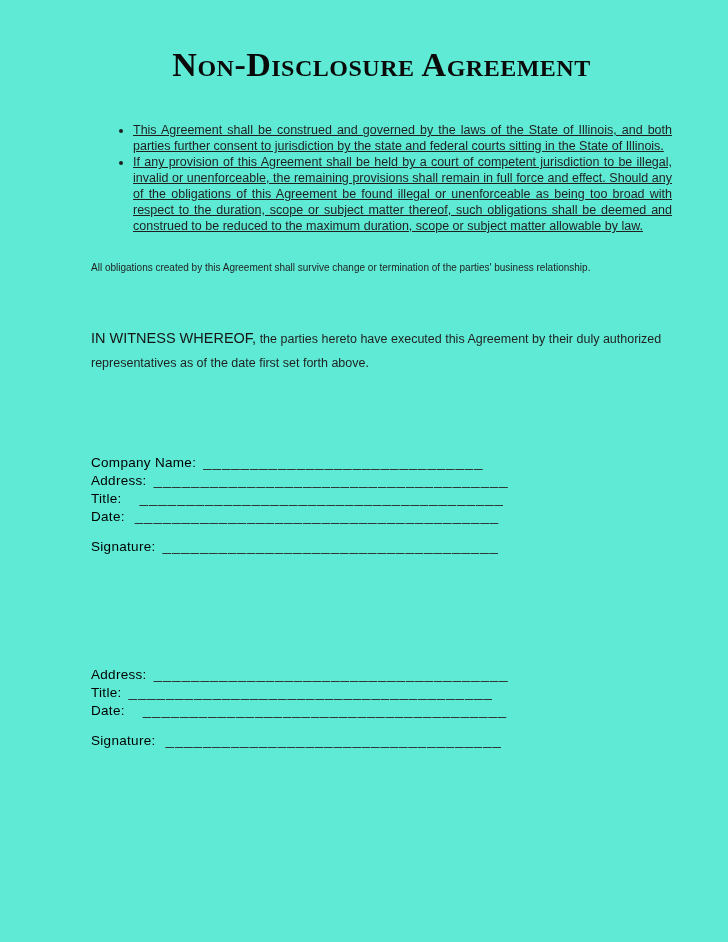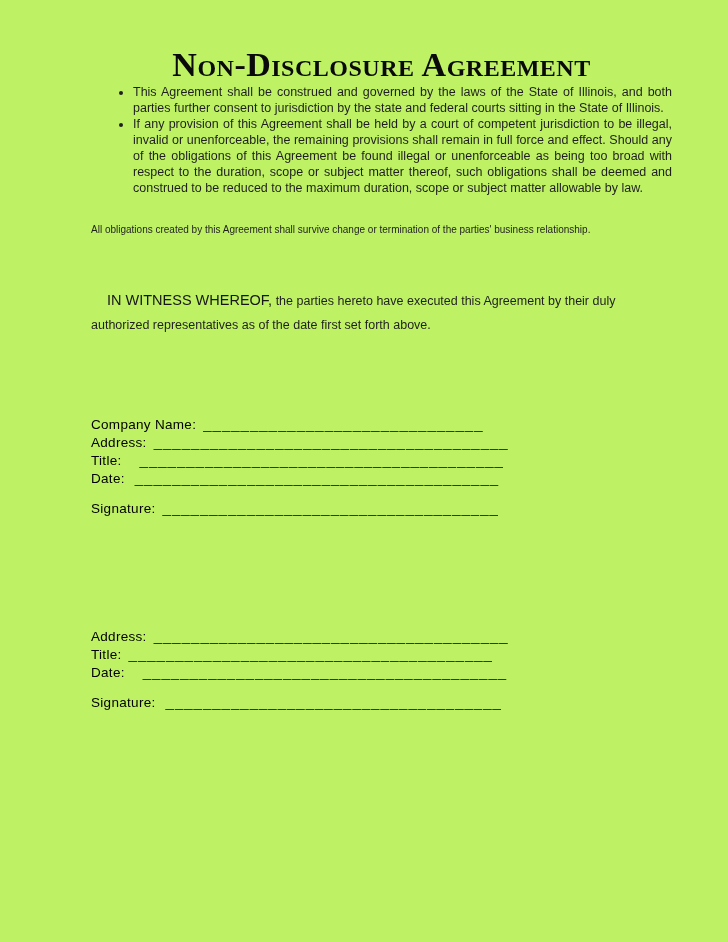--- a/index.html
+++ b/index.html
@@ -7,37 +7,39 @@
   body {
     width: 728px;
     height: 942px;
     font-family: "Liberation Sans", sans-serif;
     color: #1f1f1f;
     overflow: hidden;
   }
   .page {
     width: 728px;
     height: 942px;
-    background: #bef264;
+    background: #5eead4;
     padding: 46px 56px 0 91px;
   }
   .doc-title {
     font-family: "Liberation Serif", serif;
     font-weight: bold;
     font-variant: small-caps;
     font-size: 34px;
     line-height: 38px;
     letter-spacing: 0.5px;
     text-align: center;
     color: #0a0a0a;
     white-space: nowrap;
   }
   .provisions-list {
+    margin-top: 38px;
     padding-left: 42px;
     list-style: disc outside;
+    text-decoration: underline;
   }
   .provisions-list li {
     font-size: 12.5px;
     line-height: 16px;
     text-align: justify;
     color: #1f1f1f;
   }
   .survival-paragraph {
     margin-top: 26px;
     font-size: 10px;
@@ -46,21 +48,20 @@
   }
   .witness-paragraph {
     margin-top: 50px;
     font-size: 12.5px;
     line-height: 24px;
     text-align: left;
   }
   .witness-lead {
     font-size: 14.5px;
     color: #161616;
-    margin-left: 16px;
   }
   .sig-block { margin-top: 78px; }
   .sig-block.recipient { margin-top: 110px; }
   .field-row {
     line-height: 17px;
     white-space: nowrap;
   }
   .field-row.signature-row { margin-top: 12px; }
   .field-label {
     font-weight: normal;

